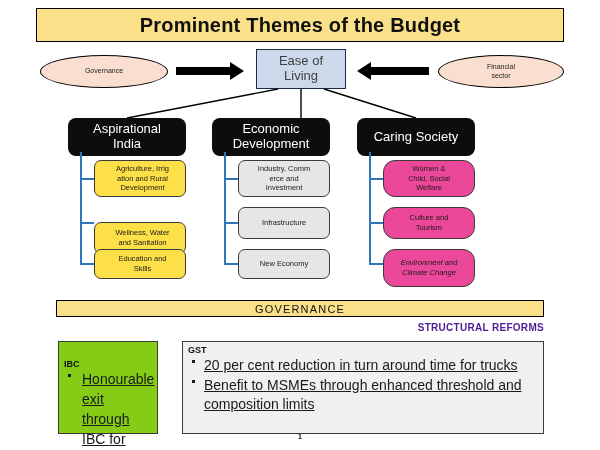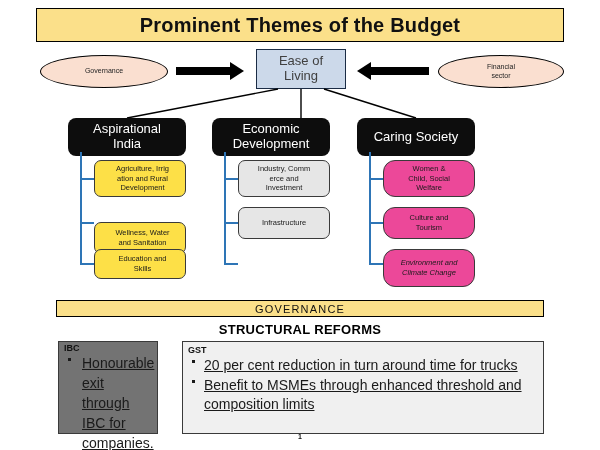--- a/index.html
+++ b/index.html
@@ -161,36 +161,36 @@
   #governance-band .band-text {
     font-size: 11px;
     color: #111111;
     letter-spacing: 1.2px;
   }
 
   #structural-reforms-title {
     position: absolute;
     left: 56px; top: 322px;
     width: 488px;
-    text-align: center;
-    font-size: 13px;
+    text-align: right;
+    font-size: 10px;
     font-weight: bold;
-    color: #000000;
+    color: #4c1d95;
     letter-spacing: 0.3px;
   }
 
   
   #ibc-box {
     position: absolute;
     left: 58px; top: 341px;
     width: 100px; height: 93px;
-    background: #737373;
+    background: #84cc16;
     border: 1px solid #3a3a3a;
     box-sizing: border-box;
-    padding: 1px 4px 0 5px;
+    padding: 17px 4px 0 5px;
   }
   #gst-box {
     position: absolute;
     left: 182px; top: 341px;
     width: 362px; height: 93px;
     background: #f0f0f0;
     border: 1px solid #3a3a3a;
     box-sizing: border-box;
     padding: 3px 4px 0 5px;
   }
@@ -318,20 +318,23 @@
   <div class="subitem tone-grey" style="left:238px; top:160px; width:92px; height:37px;">
     <span>
       <span>Industry, Comm</span><br>
       <span>erce and</span><br>
       <span>Investment</span>
     </span>
   </div>
   <div class="subitem tone-grey" style="left:238px; top:207px; width:92px; height:32px;">
     <span>Infrastructure</span>
   </div>
+  <div class="subitem tone-grey" style="left:238px; top:249px; width:92px; height:30px;">
+    <span>New Economy</span>
+  </div>
 
   <div class="pillar-header" id="pillar-header-2">
     <span>Caring Society</span>
   </div>
   <div class="rail" style="left:369px; top:152px; height:112px;"></div>
   <div class="rail-tick" style="left:369px; top:178px; width:14px;"></div>
   <div class="rail-tick" style="left:369px; top:222px; width:14px;"></div>
   <div class="rail-tick" style="left:369px; top:263px; width:14px;"></div>
 
   <div class="subitem tone-green" style="left:383px; top:160px; width:92px; height:37px;">

